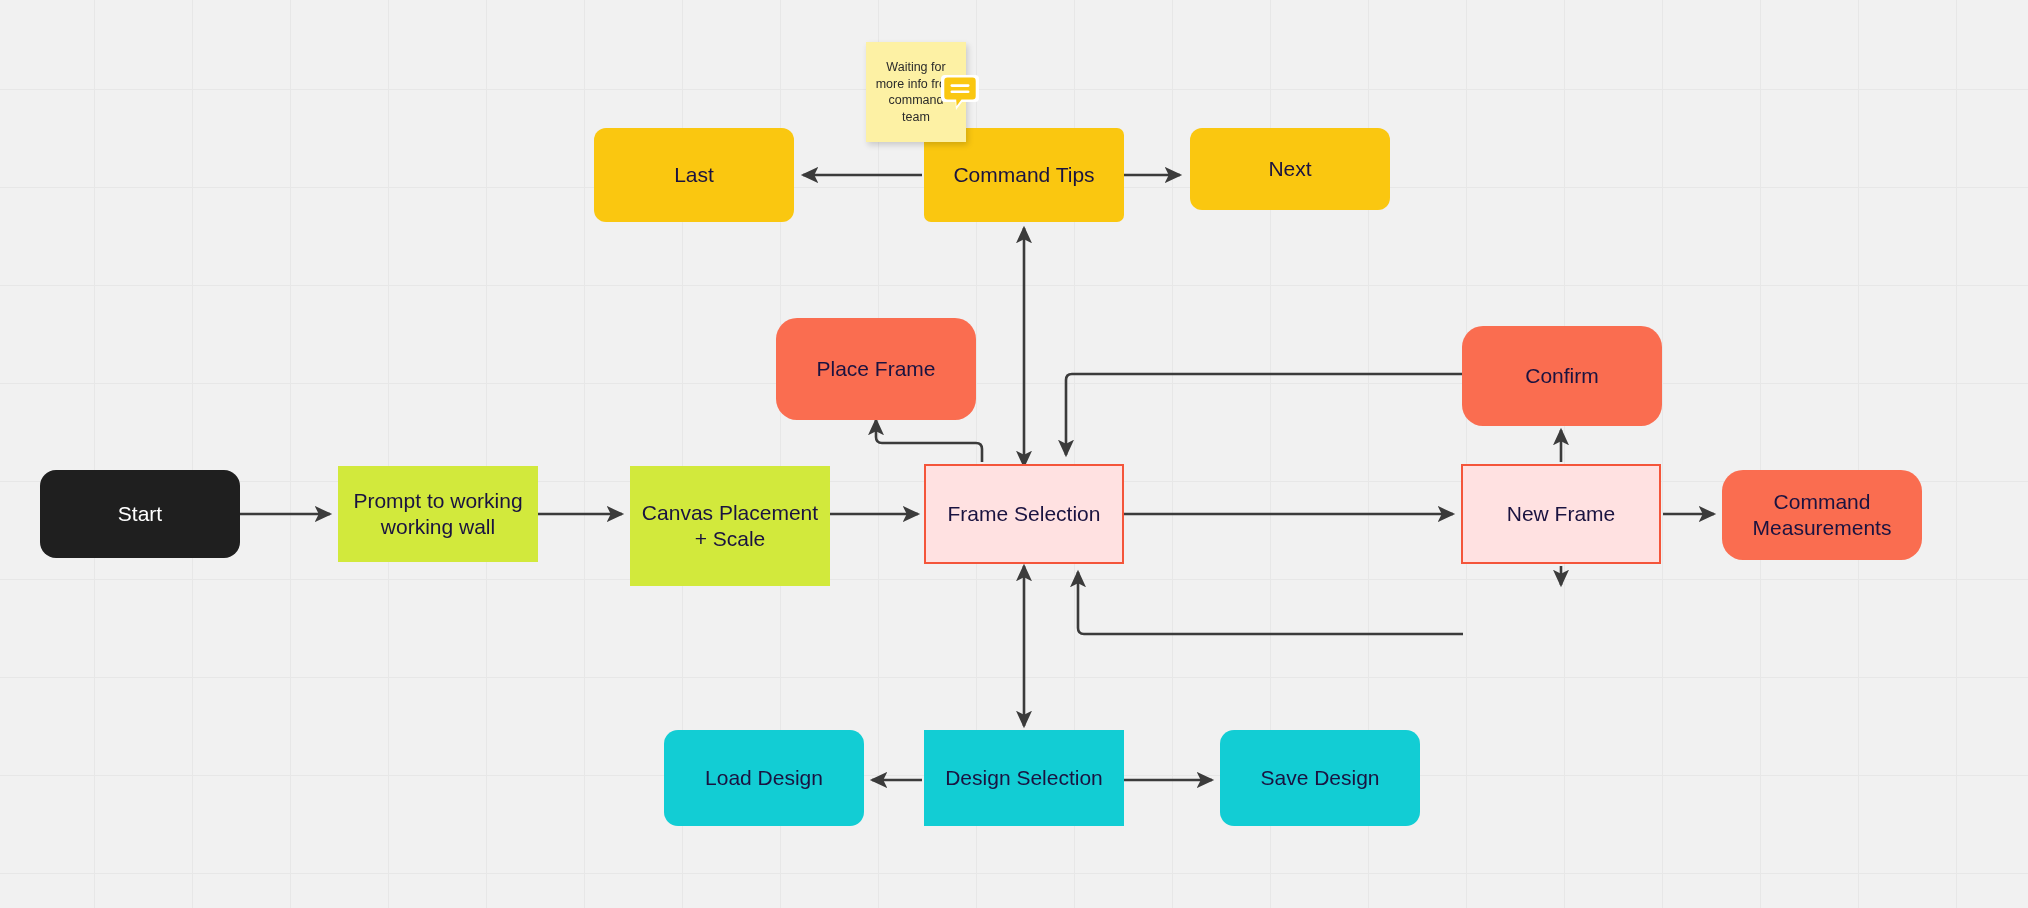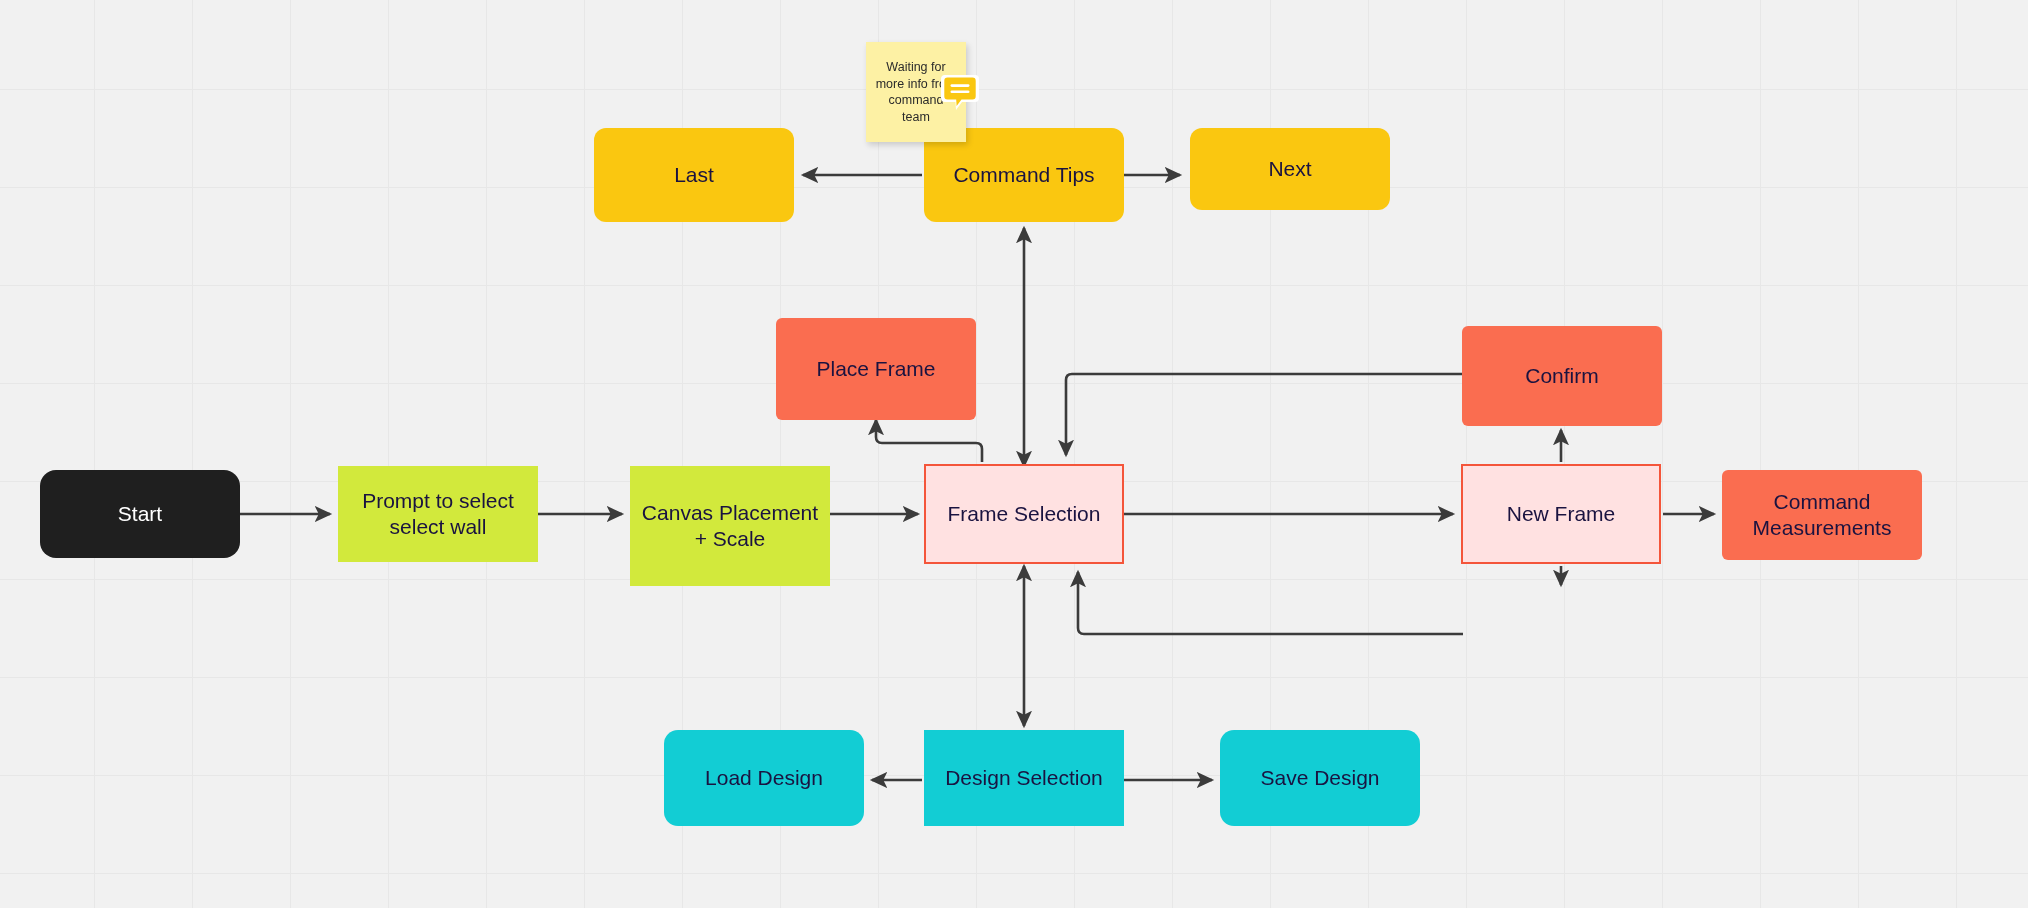--- a/index.html
+++ b/index.html
@@ -53,25 +53,25 @@
   .n-green {
     background: #d2e93c;
     border-radius: 0;
   }
   .n-yellow-round {
     background: #fac710;
     border-radius: 12px;
   }
   .n-yellow-sharp {
     background: #fac710;
-    border-radius: 12px;
+    border-radius: 7px;
   }
   .n-salmon {
     background: #fa6d50;
-    border-radius: 6px;
+    border-radius: 21px;
   }
   .n-pink-outline {
     background: #ffe1e1;
     border: 2px solid #f4553a;
     border-radius: 0;
   }
   .n-cyan-round {
     background: #12cdd4;
     border-radius: 14px;
   }
@@ -177,21 +177,21 @@
 
   <div class="node n-salmon" style="left:776px; top:318px; width:200px; height:102px;">
     <span>Place Frame</span>
   </div>
 
   <div class="node n-start" style="left:40px; top:470px; width:200px; height:88px;">
     <span>Start</span>
   </div>
 
   <div class="node n-green" style="left:338px; top:466px; width:200px; height:96px;">
-    <span>Prompt to select select wall</span>
+    <span>Prompt to working working wall</span>
   </div>
 
   <div class="node n-green" style="left:630px; top:466px; width:200px; height:120px;">
     <span>Canvas Placement + Scale</span>
   </div>
 
   <div class="node n-pink-outline" style="left:924px; top:464px; width:200px; height:100px;">
     <span>Frame Selection</span>
   </div>
 

